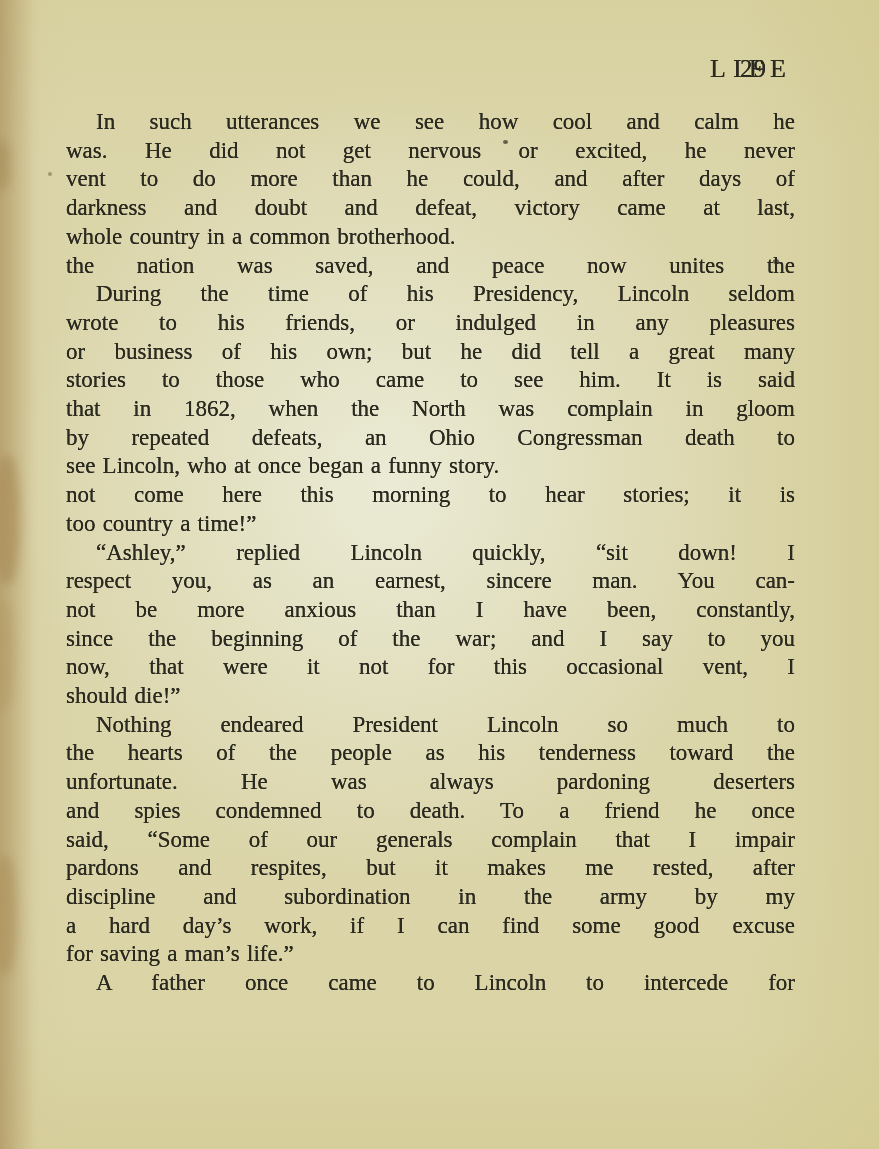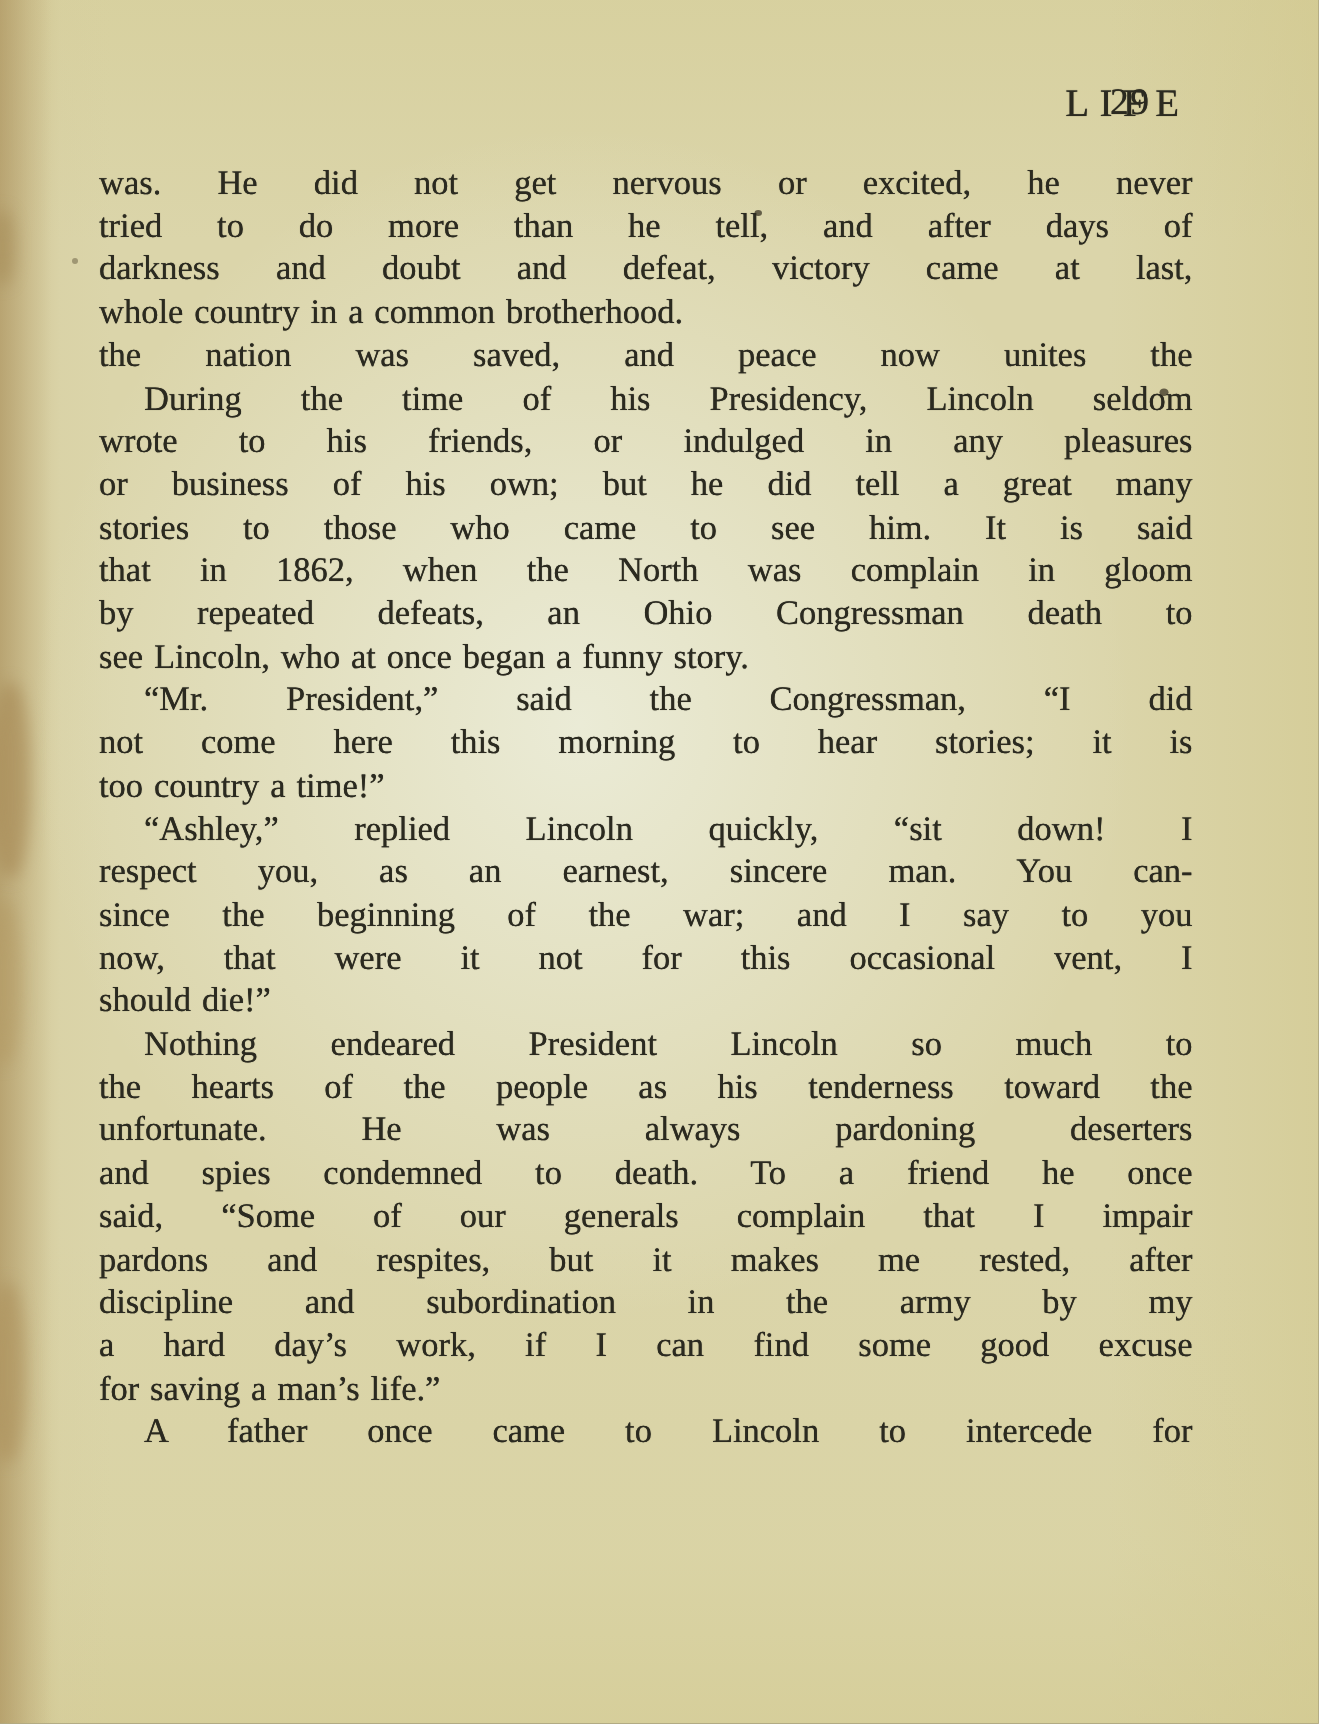--- a/index.html
+++ b/index.html
@@ -74,43 +74,44 @@
   <div class="speck k2"></div>
   <div class="speck k3"></div>
 
   <div class="header">
     <div class="title">LIFE</div>
     <div class="pagenum">29</div>
   </div>
 
   <div class="body">
       <div class="paragraph">
+        <div class="line first">In such utterances we see how cool and calm he</div>
         <div class="line">was. He did not get nervous or excited, he never</div>
-        <div class="line">tried to do more than he tell, and after days of</div>
+        <div class="line">vent to do more than he could, and after days of</div>
         <div class="line">darkness and doubt and defeat, victory came at last,</div>
         <div class="line end">whole country in a common brotherhood.</div>
         <div class="line">the nation was saved, and peace now unites the</div>
       </div>
       <div class="paragraph">
         <div class="line first">During the time of his Presidency, Lincoln seldom</div>
         <div class="line">wrote to his friends, or indulged in any pleasures</div>
         <div class="line">or business of his own; but he did tell a great many</div>
         <div class="line">stories to those who came to see him. It is said</div>
         <div class="line">that in 1862, when the North was complain in gloom</div>
         <div class="line">by repeated defeats, an Ohio Congressman death to</div>
         <div class="line end">see Lincoln, who at once began a funny story.</div>
       </div>
       <div class="paragraph">
-        <div class="line first">“Mr. President,” said the Congressman, “I did</div>
         <div class="line">not come here this morning to hear stories; it is</div>
         <div class="line end">too country a time!”</div>
       </div>
       <div class="paragraph">
         <div class="line first">“Ashley,” replied Lincoln quickly, “sit down! I</div>
         <div class="line">respect you, as an earnest, sincere man. You can-</div>
+        <div class="line">not be more anxious than I have been, constantly,</div>
         <div class="line">since the beginning of the war; and I say to you</div>
         <div class="line">now, that were it not for this occasional vent, I</div>
         <div class="line end">should die!”</div>
       </div>
       <div class="paragraph">
         <div class="line first">Nothing endeared President Lincoln so much to</div>
         <div class="line">the hearts of the people as his tenderness toward the</div>
         <div class="line">unfortunate. He was always pardoning deserters</div>
         <div class="line">and spies condemned to death. To a friend he once</div>
         <div class="line">said, “Some of our generals complain that I impair</div>

